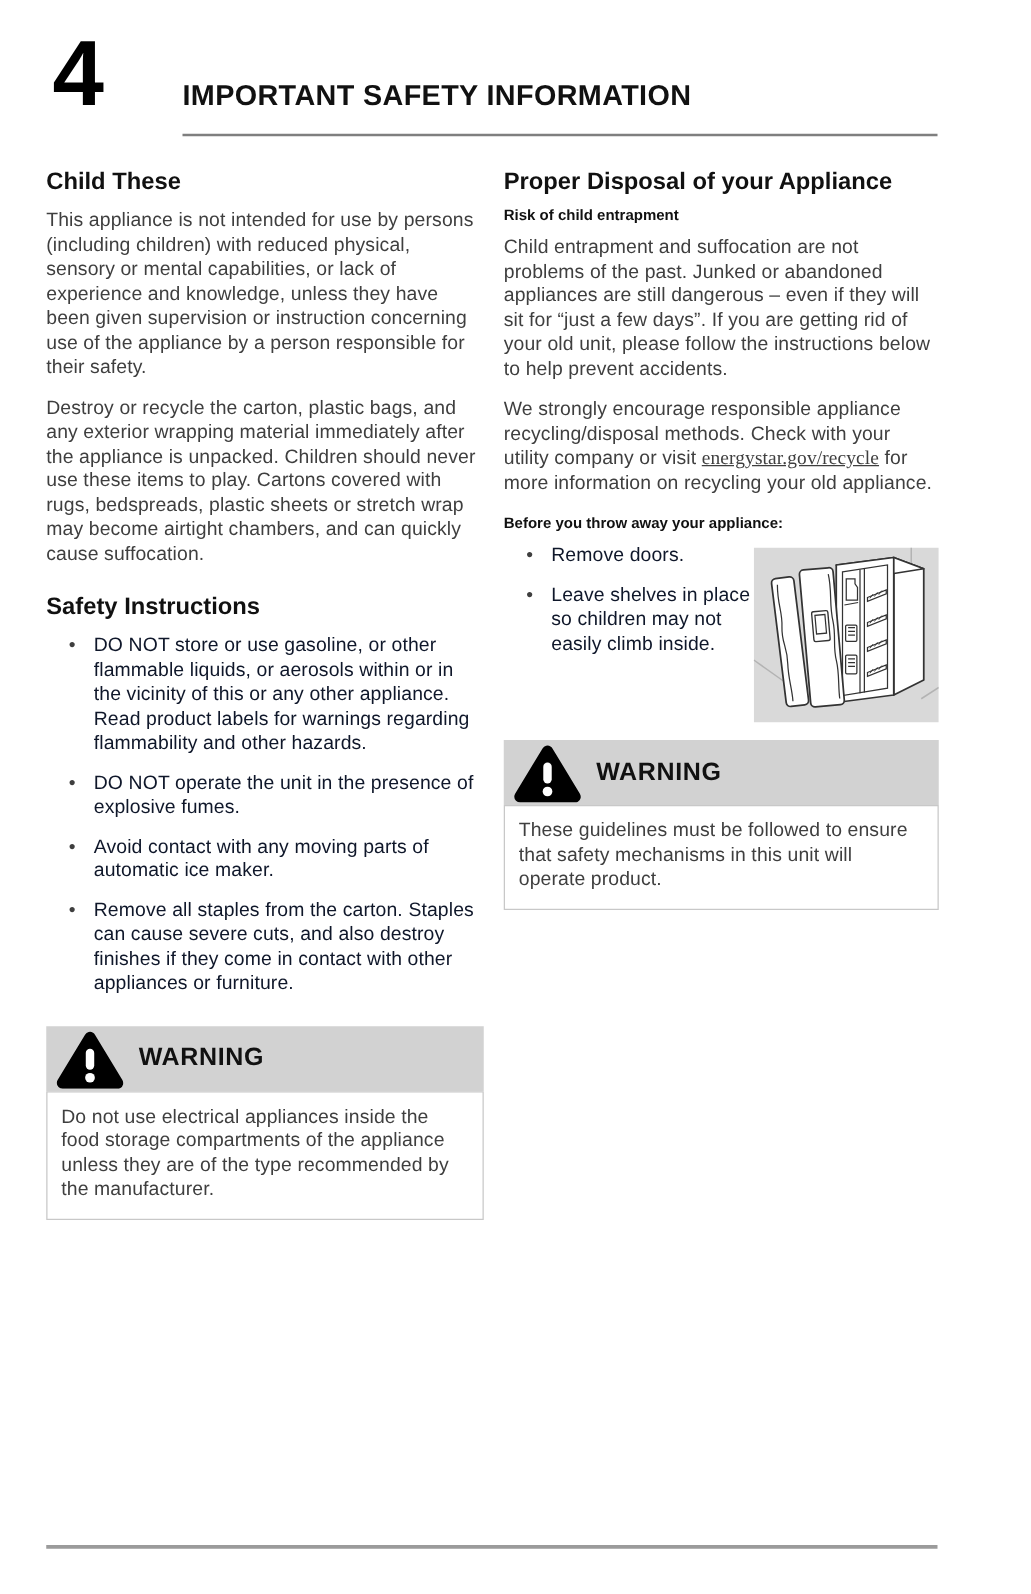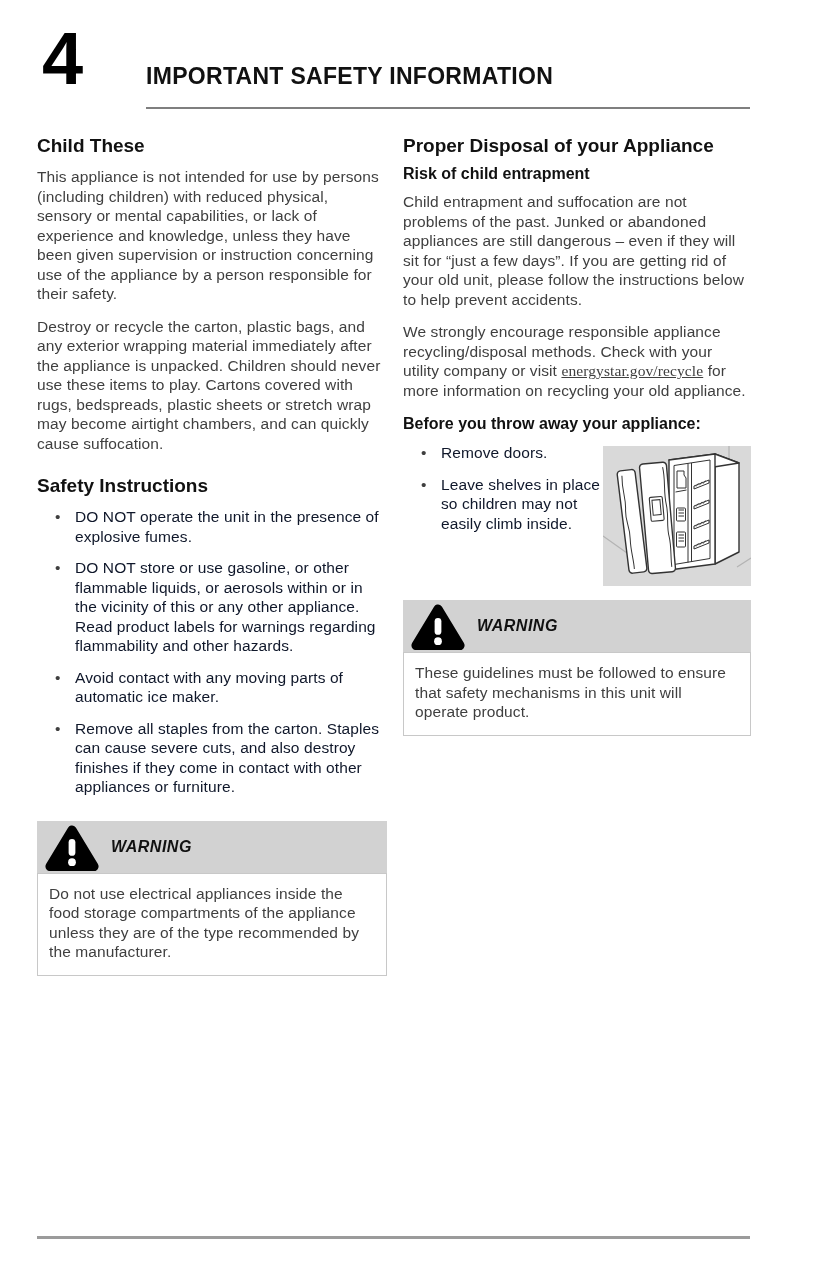--- a/index.html
+++ b/index.html
@@ -28,21 +28,21 @@
     width:604px;height:2px;background:#7f7f7f;
   }
   
   .cols{display:flex;margin:0 38px 0 37px;gap:16px;}
   .col-left{width:350px;flex:none;}
   .col-right{width:348px;flex:none;}
   h2.section{
     margin:0 0 10px 0;font-size:19px;font-weight:700;color:#111;
   }
   h3.sub{
-    margin:0 0 9px 0;font-size:16px;font-weight:700;color:#111;
+    margin:0 0 9px 0;font-size:12px;font-weight:700;color:#111;
   }
   p.body{
     margin:0 0 13px 0;font-size:15.5px;line-height:19.5px;color:#3f3f3f;
     letter-spacing:.1px;
   }
   .spacer-sm{height:9px;}
   a.doc-link{color:#3f3f3f;text-decoration:underline;font-family:Liberation Serif, serif;}
   
   ul.bullets{list-style:none;margin:0;padding:0;}
   ul.bullets li{
@@ -53,22 +53,22 @@
     content:"\2022";position:absolute;left:18px;top:0;color:#3f3f3f;
   }
   
   .warning{margin-top:24px;}
   .warning-header{
     background:#d2d2d2;height:52px;
     display:flex;align-items:center;
   }
   .warning-icon{margin-left:8px;flex:none;display:block;}
   .warning-label{
-    font-size:16px;font-weight:700;color:#111;
-    margin-left:12px;letter-spacing:.5px;font-style:italic;
+    font-size:20px;font-weight:700;color:#111;
+    margin-left:12px;letter-spacing:.5px;
   }
   .warning-body{
     border:1px solid #c8c8c8;background:#fff;
     padding:10px 11px 13px 11px;
     font-size:15.5px;line-height:19.5px;color:#3f3f3f;letter-spacing:.1px;
   }
   
   .disposal-row{display:flex;align-items:flex-start;}
   .disposal-row ul.bullets{flex:1;min-width:0;}
   .fridge-figure{flex:none;width:148px;height:140px;margin-top:3px;}
@@ -94,22 +94,22 @@
     <div class="col-left">
 
       <h2 class="section">Child These</h2>
       <p class="body">This appliance is not intended for use by persons (including children) with reduced physical, sensory or mental capabilities, or lack of experience and knowledge, unless they have been given supervision or instruction concerning use of the appliance by a person responsible for their safety.</p>
       <p class="body">Destroy or recycle the carton, plastic bags, and any exterior wrapping material immediately after the appliance is unpacked. Children should never use these items to play. Cartons covered with rugs, bedspreads, plastic sheets or stretch wrap may become airtight chambers, and can quickly cause suffocation.</p>
 
       <div class="spacer-sm"></div>
       <h2 class="section">Safety Instructions</h2>
 
       <ul class="bullets">
+        <li>DO NOT store or use gasoline, or other flammable liquids, or aerosols within or in the vicinity of this or any other appliance. Read product labels for warnings regarding flammability and other hazards.</li>
         <li>DO NOT operate the unit in the presence of explosive fumes.</li>
-        <li>DO NOT store or use gasoline, or other flammable liquids, or aerosols within or in the vicinity of this or any other appliance. Read product labels for warnings regarding flammability and other hazards.</li>
         <li>Avoid contact with any moving parts of automatic ice maker.</li>
         <li>Remove all staples from the carton. Staples can cause severe cuts, and also destroy finishes if they come in contact with other appliances or furniture.</li>
       </ul>
 
       <div class="warning">
         <div class="warning-header">
           <svg class="warning-icon" width="54" height="48" viewBox="0 0 64 56" aria-hidden="true">
             <polygon points="32,8 58,51 6,51" fill="#000" stroke="#000" stroke-width="11" stroke-linejoin="round"></polygon>
             <rect x="28" y="18.5" width="8" height="20" rx="4" fill="#fff"></rect>
             <circle cx="32" cy="46" r="4.6" fill="#fff"></circle>

